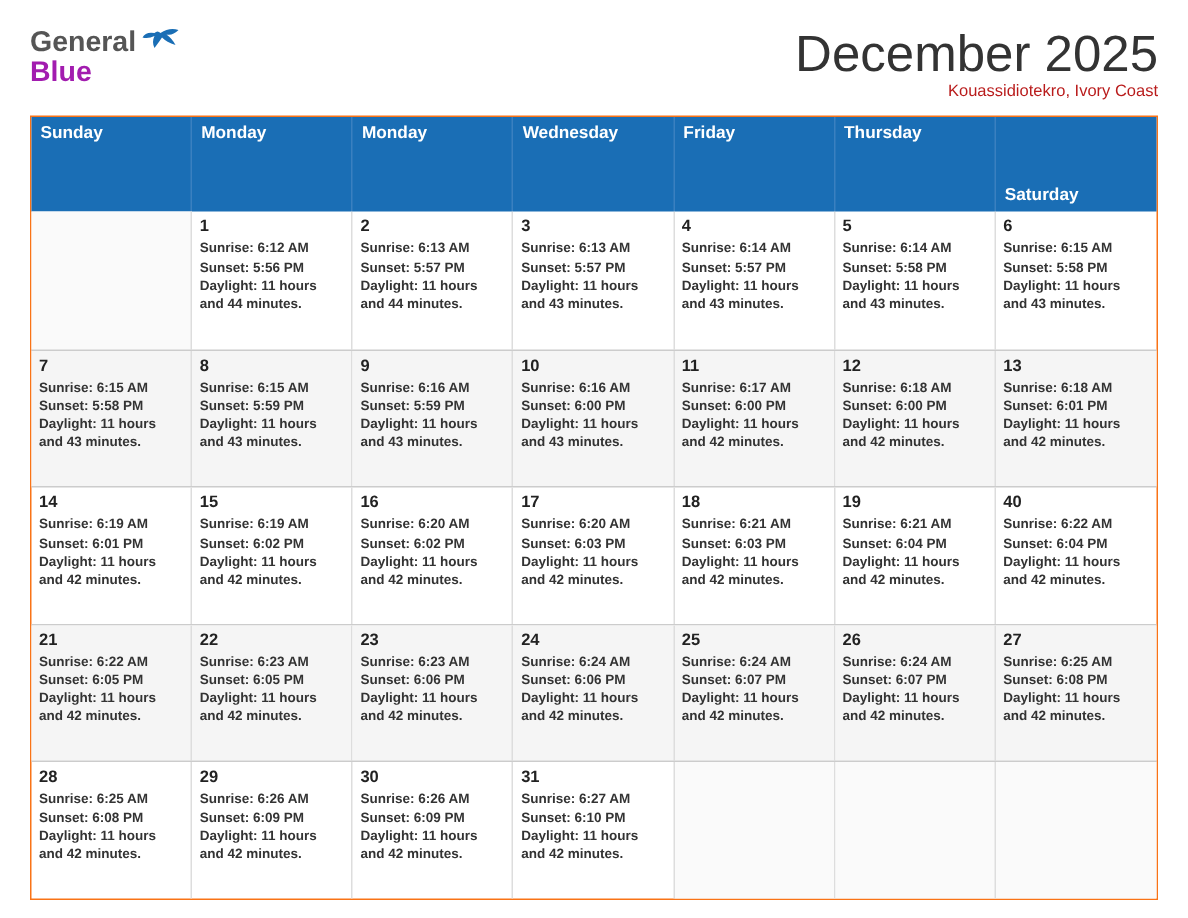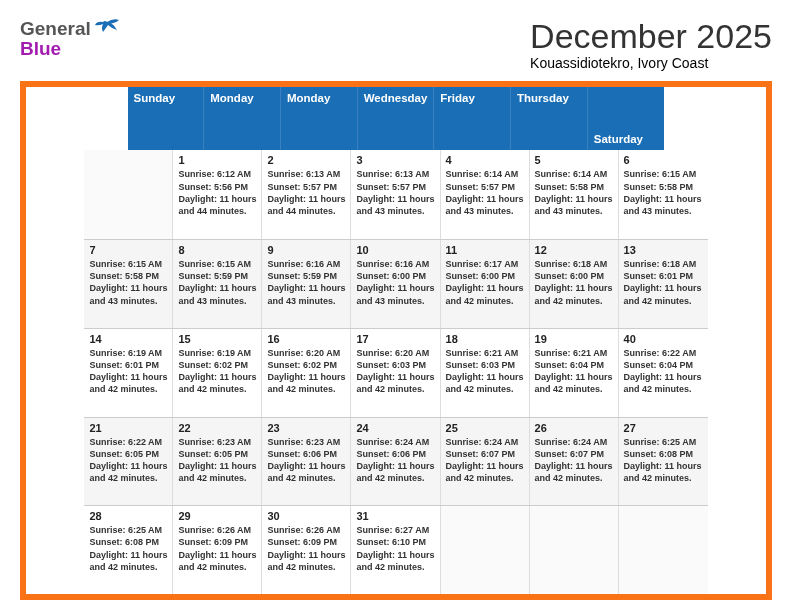--- a/index.html
+++ b/index.html
@@ -17,38 +17,38 @@
       display: flex;
       flex-direction: column;
     }
     .header {
       display: flex;
       justify-content: space-between;
       align-items: flex-start;
       margin-bottom: 10px;
     }
     .title-block {
+      text-align: right;
       margin-left: 44px;
     }
     .month-title {
       font-size: 34px;
       color: #333;
       font-weight: normal;
       line-height: 1.1;
     }
     .subtitle {
-      font-size: 14px;
-      color: #000000;
+      font-size: 11px;
+      color: #b91c1c;
     }
     .calendar {
       flex: 1;
       display: flex;
       flex-direction: column;
-      border: 6px solid #f97316;
-      align-items: center;
+      border: 1px solid #f97316;
     }
     .cal-header {
       display: grid;
       grid-template-columns: repeat(7, 1fr);
       background: #1a6eb5;
     }
     .cal-header-cell {
       color: white;
       font-size: 11.5px;
       font-weight: bold;

